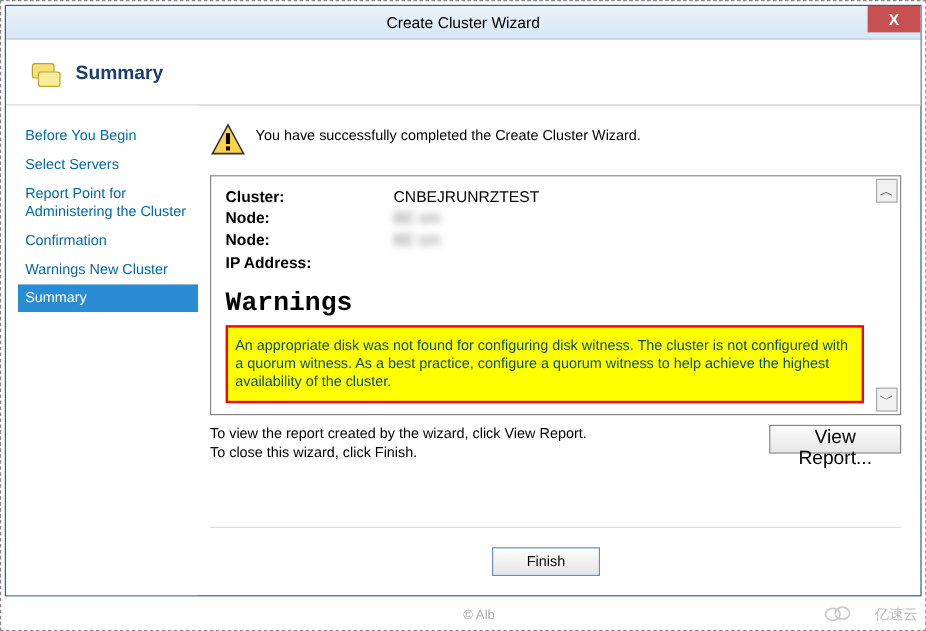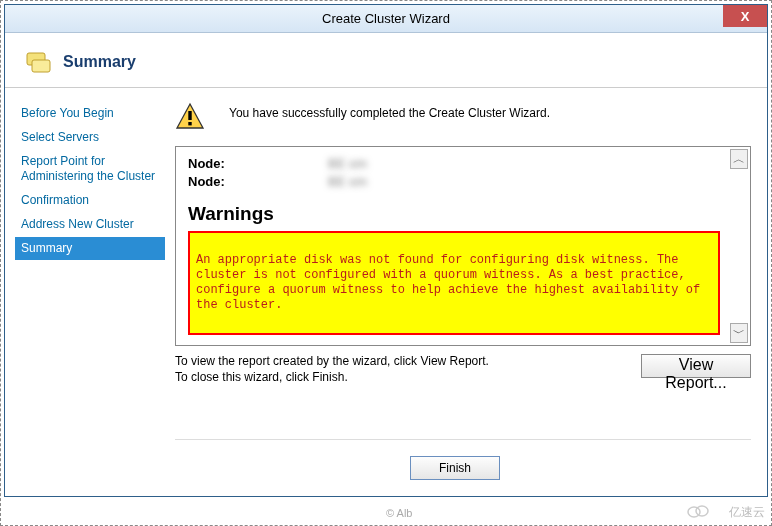--- a/index.html
+++ b/index.html
@@ -12,31 +12,31 @@
   .header-area { padding: 14px 18px 10px 18px; display: flex; align-items: center; border-bottom: 1px solid #ccc; background: #fff; }
   .header-icon { width: 30px; height: 30px; margin-right: 10px; display:flex; align-items:center; justify-content:center; }
   .header-title { font-size: 16px; font-weight: bold; color: #1a3e6e; }
   .body-area { flex: 1; display: flex; min-height: 0; }
   .sidebar { width: 160px; padding: 14px 0 0 10px; background: #fff; }
   .sidebar-item { padding: 4px 6px; color: #0369a1; font-size: 12px; cursor: pointer; line-height: 1.25; margin-bottom: 1px; }
   .sidebar-item.active { background: #2a8dd4; color: #fff; }
   .main { flex: 1; padding: 14px 16px 10px 10px; display: flex; flex-direction: column; min-height: 0; }
   .success-row { display: flex; align-items: flex-start; margin-bottom: 14px; }
   .warn-tri { width: 30px; height: 30px; margin-right: 8px; flex-shrink: 0; }
-  .success-text { color: #000; font-size: 12px; padding-top: 4px; margin-left: 16px; }
+  .success-text { color: #000; font-size: 12px; padding-top: 4px; }
   .report-box { border: 1px solid #888; position: relative; background: #fff; padding: 8px 30px 8px 12px; flex: 0 0 auto; height: 200px; overflow: hidden; }
   .scroll-up, .scroll-down { position: absolute; right: 2px; width: 18px; height: 20px; background: #f0f0f0; border: 1px solid #aaa; display:flex; align-items:center; justify-content:center; color:#555; cursor:pointer; }
   .scroll-up { top: 2px; }
   .scroll-down { bottom: 2px; }
   .kv-row { display: flex; font-size: 13px; line-height: 1.4; font-family: Tahoma, sans-serif; }
   .kv-label { width: 140px; font-weight: bold; }
   .kv-value { flex: 1; color: #000; }
   .blurred { color: transparent; text-shadow: 0 0 6px rgba(0,0,0,0.5); }
-  .warnings-heading { font-family: Liberation Sans, sans-serif; font-weight: bold; font-size: 19px; margin: 12px 0 6px 0; }
-  .warning-box { background: #ffff00; border: 2px solid #ff0000; padding: 20px 6px; color: #b91c1c; font-family: Liberation Mono, monospace; font-size: 12px; line-height: 1.25; }
+  .warnings-heading { font-family: Liberation Mono, monospace; font-weight: bold; font-size: 22px; margin: 12px 0 6px 0; }
+  .warning-box { background: #ffff00; border: 2px solid #ff0000; padding: 8px 6px; color: #0c4a6e; font-family: Liberation Sans, sans-serif; font-size: 12px; line-height: 1.25; }
   .footer-row { display: flex; align-items: flex-start; margin-top: 8px; }
   .footer-text { flex: 1; color: #000; font-size: 12px; line-height: 1.3; }
   .view-report-btn { width: 110px; height: 24px; background: linear-gradient(#fdfdfd,#e6e6e6); border: 1px solid #888; cursor: pointer; font-size: 16px; }
   .finish-row { display:flex; justify-content:center; padding: 16px 16px 6px 0; border-top: 1px solid #ddd; margin-top:auto; }
   .finish-btn { width: 90px; height: 24px; background: linear-gradient(#fdfdfd,#e6e6e6); border: 1px solid #6a8fbf; cursor: pointer; font-size: 12px; }
   .watermark { position: absolute; right: 6px; bottom: 4px; color: #bbb; font-size: 12px; display:flex; align-items:center; gap:20px; }
   .watermark-left { position: absolute; left: 50%; bottom: 6px; color: #aaa; font-size: 11px; }
 </style>
 </head>
 <body>
@@ -60,21 +60,21 @@
       </div>
       <div class="header-title">Summary</div>
     </div>
 
     <div class="body-area">
       <div class="sidebar">
         <div class="sidebar-item">Before You Begin</div>
         <div class="sidebar-item">Select Servers</div>
         <div class="sidebar-item">Report Point for Administering the Cluster</div>
         <div class="sidebar-item">Confirmation</div>
-        <div class="sidebar-item">Address New Cluster</div>
+        <div class="sidebar-item">Warnings New Cluster</div>
         <div class="sidebar-item active">Summary</div>
       </div>
 
       <div class="main">
         <div class="success-row">
           <div class="warn-tri">
             <svg width="30" height="30" viewBox="0 0 30 30">
               <polygon points="15,2 28,26 2,26" fill="#ffd24a" stroke="#333" stroke-width="1.3"></polygon>
               <rect x="13.3" y="9" width="3.4" height="9" fill="#000"></rect>
               <rect x="13.3" y="20" width="3.4" height="3.4" fill="#000"></rect>
@@ -85,28 +85,33 @@
 
         <div class="report-box">
           <div class="scroll-up">
               <span>︿</span>
             </div>
           <div class="scroll-down">
               <span>﹀</span>
             </div>
 
           <div class="kv-row">
+            <div class="kv-label">Cluster:</div>
+            <div class="kv-value">CNBEJRUNRZTEST</div>
+          </div>
+          <div class="kv-row">
             <div class="kv-label">Node:</div>
             <div class="kv-value blurred">BE                          om</div>
           </div>
           <div class="kv-row">
             <div class="kv-label">Node:</div>
             <div class="kv-value blurred">BE                          om</div>
           </div>
           <div class="kv-row">
+            <div class="kv-label">IP Address:</div>
             <div class="kv-value blurred">                            </div>
           </div>
 
           <div class="warnings-heading">Warnings</div>
           <div class="warning-box">An appropriate disk was not found for configuring disk witness. The cluster is not configured with a quorum witness. As a best practice, configure a quorum witness to help achieve the highest availability of the cluster.</div>
         </div>
 
         <div class="footer-row">
           <div class="footer-text">
             <div>To view the report created by the wizard, click View Report.</div>

